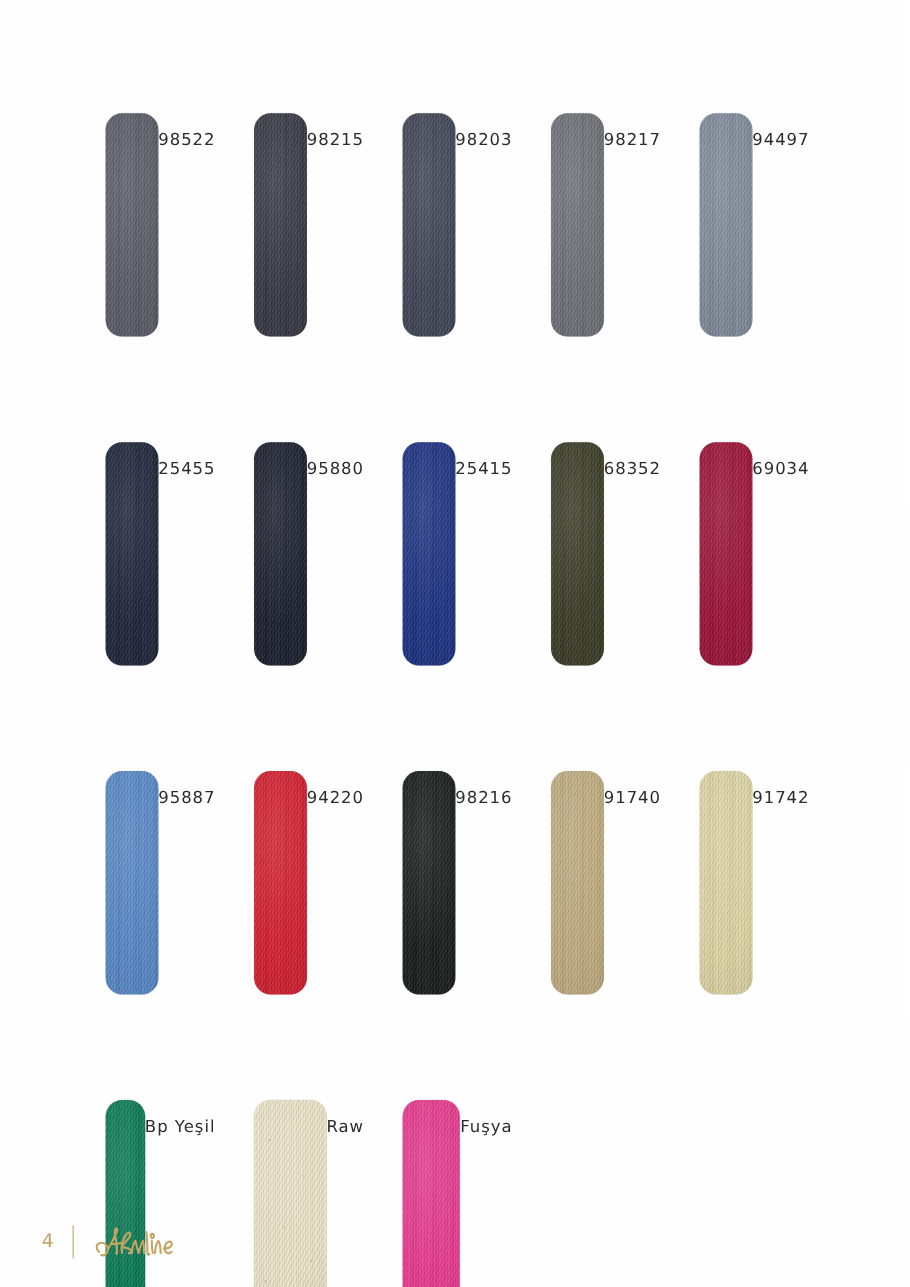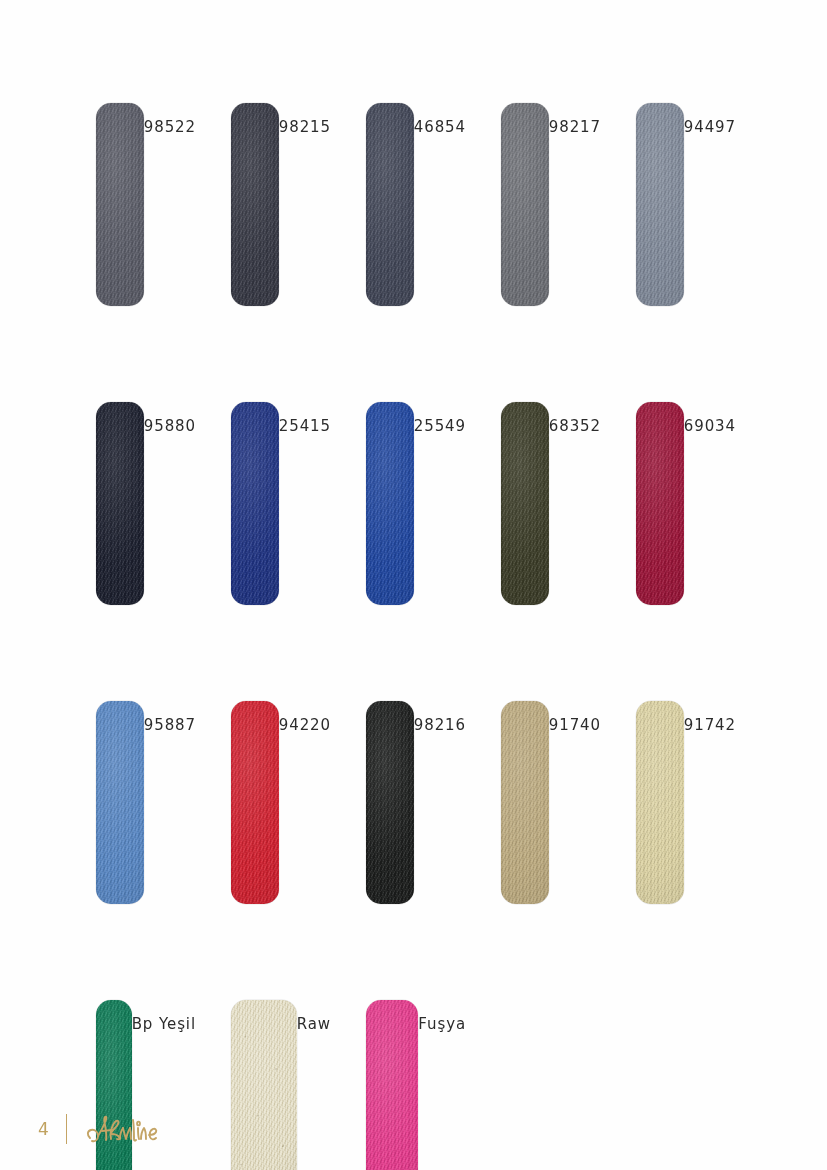--- a/index.html
+++ b/index.html
@@ -167,41 +167,41 @@
       <div class="swatch-cell">
         <div class="swatch-chip" style="background-color: rgb(90, 92, 103);"></div>
         <div class="swatch-label">98522</div>
       </div>
       <div class="swatch-cell">
         <div class="swatch-chip" style="background-color: rgb(54, 56, 68);"></div>
         <div class="swatch-label">98215</div>
       </div>
       <div class="swatch-cell">
         <div class="swatch-chip" style="background-color: rgb(65, 70, 87);"></div>
-        <div class="swatch-label">46854</div>
+        <div class="swatch-label">98203</div>
       </div>
       <div class="swatch-cell">
         <div class="swatch-chip" style="background-color: rgb(110, 112, 118);"></div>
         <div class="swatch-label">98217</div>
       </div>
       <div class="swatch-cell">
         <div class="swatch-chip" style="background-color: rgb(129, 138, 154);"></div>
         <div class="swatch-label">94497</div>
       </div>
       <div class="swatch-cell">
+        <div class="swatch-chip" style="background-color: rgb(31, 38, 57);"></div>
+        <div class="swatch-label">25455</div>
+      </div>
+      <div class="swatch-cell">
         <div class="swatch-chip" style="background-color: rgb(27, 31, 46);"></div>
         <div class="swatch-label">95880</div>
       </div>
       <div class="swatch-cell">
         <div class="swatch-chip" style="background-color: rgb(30, 50, 130);"></div>
         <div class="swatch-label">25415</div>
-      </div>
-      <div class="swatch-cell">
-        <div class="swatch-chip" style="background-color: rgb(31, 70, 160);"></div>
-        <div class="swatch-label">25549</div>
       </div>
       <div class="swatch-cell">
         <div class="swatch-chip" style="background-color: rgb(59, 60, 39);"></div>
         <div class="swatch-label">68352</div>
       </div>
       <div class="swatch-cell">
         <div class="swatch-chip" style="background-color: rgb(155, 20, 56);"></div>
         <div class="swatch-label">69034</div>
       </div>
       <div class="swatch-cell">

